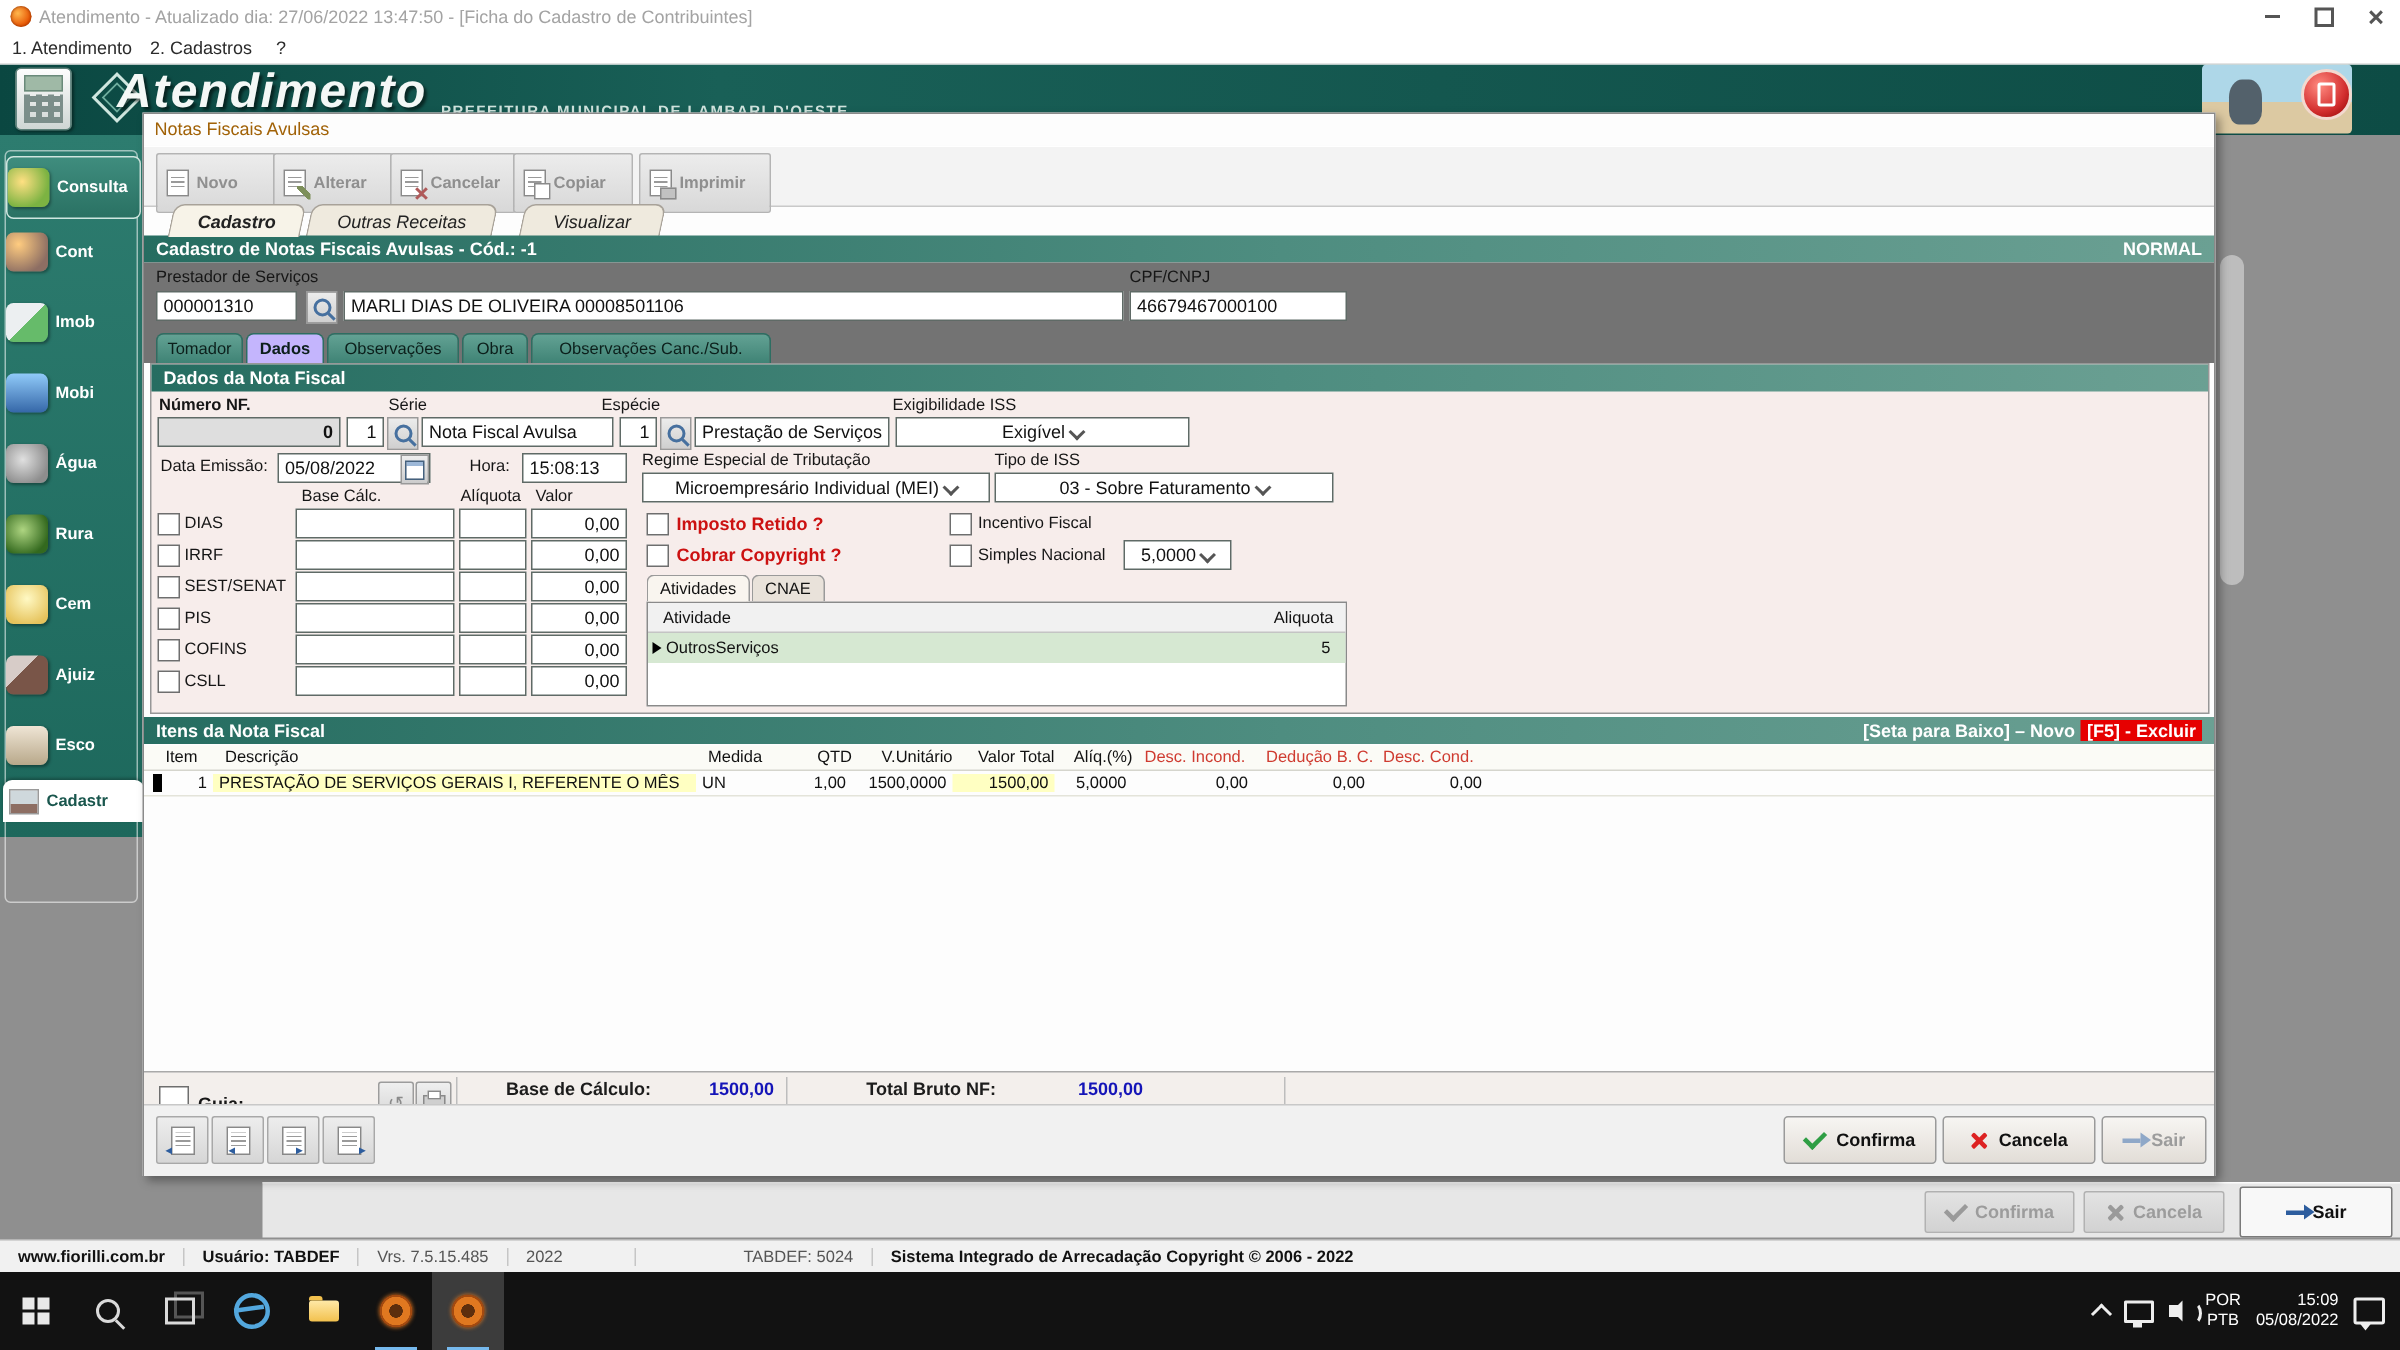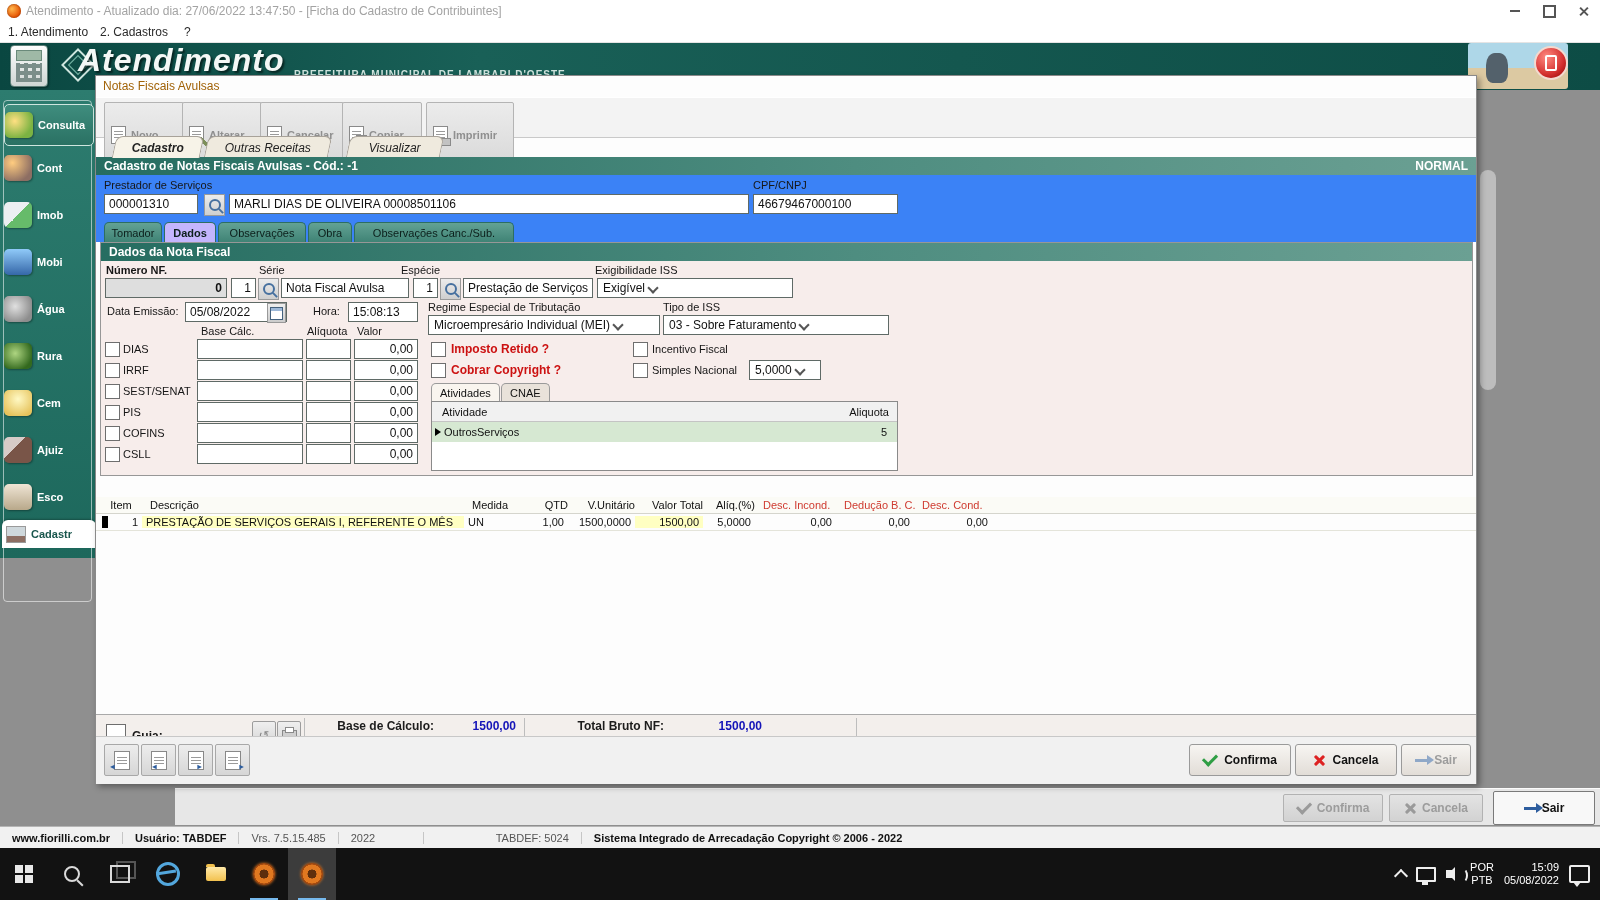--- a/index.html
+++ b/index.html
@@ -63,54 +63,54 @@
   .cadtab .clbl{font-size:11px;font-weight:bold;color:#19564d}
   .cadimg{width:18px;height:15px;border:1px solid #9a9a9a;background:linear-gradient(180deg,#cfd8dc 60%,#8d6e63 60%)}
   .rstrip{left:1480px;top:170px;width:16px;height:220px;background:#bdbdbd;border-radius:8px;z-index:1}
   
   .nfwin{left:95px;top:75px;width:1380px;height:707px;background:#fdfdfd;border:1px solid #8a8a8a;
     box-shadow:3px 3px 6px rgba(0,0,0,.35);z-index:5}
   .nfw-title{position:absolute;left:7px;top:3px;font-size:12px;color:#a16207}
   .toolbar{position:absolute;left:0;top:21px;width:100%;height:39px;background:#f3f3f3;
     border-top:1px solid #fff;border-bottom:1px solid #c9c9c9}
   .tbtn{position:absolute;top:4px;height:30px;background:linear-gradient(#ececec,#d8d8d8);
-    border:1px solid #b4b4b4;border-radius:2px;display:flex;align-items:center;gap:5px;padding:17px 6px;cursor:default}
+    border:1px solid #b4b4b4;border-radius:2px;display:flex;align-items:center;gap:5px;padding:4px 6px;cursor:default}
   .tbtn .tlbl{font-size:11px;font-weight:bold;color:#8f8f8f}
   .docicon{width:13px;height:16px;background:#fff;border:1px solid #8a8a8a;position:relative;flex:0 0 auto}
   .docicon::before{content:"";position:absolute;left:2px;top:3px;right:2px;height:8px;
     background:repeating-linear-gradient(0deg,#9a9a9a 0 1px,transparent 1px 3px)}
   .mark{position:absolute;width:9px;height:9px;right:-4px;bottom:-3px}
   .mark-x::before,.mark-x::after{content:"";position:absolute;left:4px;top:0;width:2px;height:10px;background:#b05a5a}
   .mark-x::before{transform:rotate(45deg)}.mark-x::after{transform:rotate(-45deg)}
   .mark-pen{background:linear-gradient(45deg,transparent 40%,#7d8f5a 40% 70%,transparent 70%)}
   .mark-copy{border:1px solid #8a8a8a;background:#fff}
   .mark-print{background:#c2c2c2;border:1px solid #8a8a8a;height:6px}
   
   .toptab{position:absolute;top:60px;height:21px;background:#efeade;border:1px solid #a8a299;border-bottom:none;
     border-radius:7px 7px 0 0;transform:skewX(-12deg);display:flex;align-items:center;justify-content:center;cursor:pointer}
   .toptab .ttl{transform:skewX(12deg);font-size:12px;font-style:italic;color:#222;white-space:nowrap}
   .toptab-active{background:#f7f3e8;z-index:2}
   .toptab-active .ttl{font-weight:bold}
   .tealbar{position:absolute;left:0;width:100%;height:18px;
     background:linear-gradient(90deg,#266d61,#4e8d80 55%,#6ba093);color:#fff;display:flex;align-items:center;
     justify-content:space-between;padding:0 8px;box-sizing:border-box;font-size:12px;font-weight:bold}
-  .prest{position:absolute;left:0;top:99px;width:100%;height:67px;background:#3b82f6}
+  .prest{position:absolute;left:0;top:99px;width:100%;height:67px;background:#737373}
   .lbl{position:absolute;font-size:11px;color:#161616;white-space:nowrap}
   .blbl{font-weight:bold}
   .redlbl{color:#cc1111;font-weight:bold;font-size:12px}
   .inputbx{position:absolute;background:#fff;border:1px solid #5f6a66;font-size:12px;color:#111;
     display:flex;align-items:center;padding:0 4px;box-sizing:border-box;height:20px;white-space:nowrap;overflow:hidden}
   .inputbx.right{justify-content:flex-end}
   .inputbx.gray{background:#dedede;font-weight:bold}
   .magbtn{position:absolute;width:19px;height:20px;background:linear-gradient(#ececec,#cfcfcf);
     border:1px solid #9a9a9a;display:flex;align-items:center;justify-content:center;cursor:pointer}
   .mag{position:relative;width:8px;height:8px;border:2px solid #46709f;border-radius:50%}
   .mag::after{content:"";position:absolute;right:-5px;bottom:-3px;width:6px;height:2px;background:#46709f;transform:rotate(45deg)}
   .ddown{position:absolute;background:#fff;border:1px solid #5f6a66;height:20px;font-size:12px;
-    display:flex;align-items:center;justify-content:flex-start;padding:0 5px;box-sizing:border-box;cursor:pointer;white-space:nowrap;overflow:hidden}
+    display:flex;align-items:center;justify-content:center;padding:0 5px;box-sizing:border-box;cursor:pointer;white-space:nowrap;overflow:hidden}
   .chev{width:6px;height:6px;border-right:2px solid #555;border-bottom:2px solid #555;transform:rotate(45deg);flex:0 0 auto;margin-left:4px}
   .cb{position:absolute;width:13px;height:13px;background:#fff;border:1px solid #6e6e6e;cursor:pointer}
   .calbtn{position:absolute;width:17px;height:18px;background:linear-gradient(#eee,#ccc);border:1px solid #999;
     display:flex;align-items:center;justify-content:center;cursor:pointer}
   .calic{width:11px;height:11px;border:1px solid #44617e;background:linear-gradient(#9db8d8 0 3px,#fff 3px)}
   .groupbox{position:absolute;left:4px;top:166px;width:1371px;height:232px;border:1px solid #979797;background:#f7edeb}
   .subtab{position:absolute;top:146px;height:20px;border:1px solid #2d6e62;border-bottom:none;border-radius:5px 5px 0 0;
     background:linear-gradient(180deg,#63a294,#3f8375);display:flex;align-items:center;justify-content:center;
     font-size:11px;color:#0c1f1b;cursor:pointer;white-space:nowrap;padding:0 6px;box-sizing:border-box}
   .subtab-active{background:#c4b5fd;font-weight:bold;z-index:3}
@@ -454,20 +454,27 @@
         <span style="padding-right:8px">Aliquota</span>
       </div>
       <div class="gridrow rowgreen" style="height:20px">
         <span class="tri"></span>
         <span style="flex:1">OutrosServiços</span>
         <span style="padding-right:10px">5</span>
       </div>
     </div>
   </div>
 
+  <div class="tealbar" style="top:402px">
+    <span>Itens da Nota Fiscal</span>
+    <span style="display:flex;align-items:center;gap:4px">
+      <span>[Seta para Baixo] – Novo</span>
+      <span style="background:#e60000;padding:0 4px">[F5] - Excluir</span>
+    </span>
+  </div>
   <div class="ithead" style="left:0;top:421px;width:100%">
     <span class="c" style="width:50px;text-align:center">Item</span>
     <span class="c" style="width:322px">Descrição</span>
     <span class="c" style="width:64px">Medida</span>
     <span class="c rt" style="width:40px">QTD</span>
     <span class="c rt" style="width:67px">V.Unitário</span>
     <span class="c rt" style="width:68px">Valor Total</span>
     <span class="c rt" style="width:52px">Alíq.(%)</span>
     <span class="c redcol" style="width:81px">Desc. Incond.</span>
     <span class="c redcol" style="width:78px">Dedução B. C.</span>

